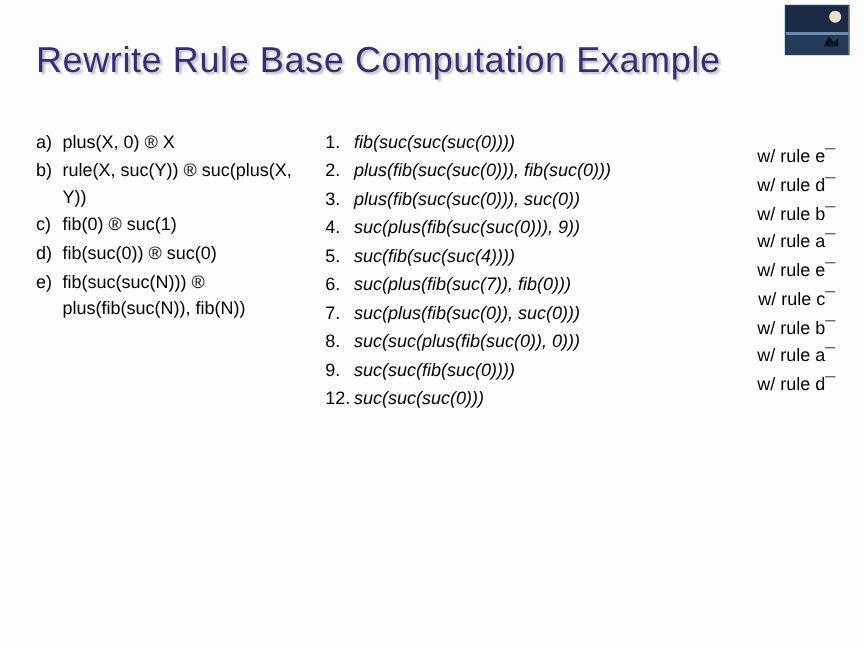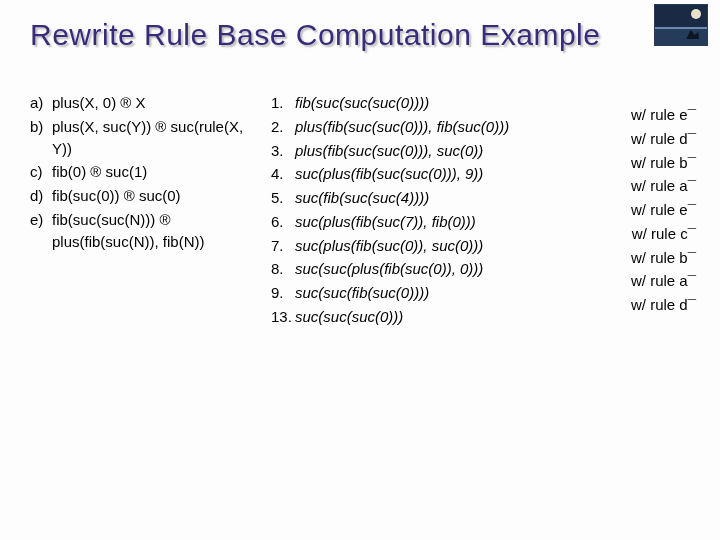--- a/index.html
+++ b/index.html
@@ -17,21 +17,21 @@
     width: 720px;
     height: 540px;
     box-sizing: border-box;
     padding: 18px 24px 0 30px;
   }
   .title {
     font-size: 30px;
     font-weight: 400;
     color: #3a2a7a;
     text-shadow: 2px 2px 2px #bbb;
-    margin: 0 0 40px 0;
+    margin: 16px 0 40px 0;
     letter-spacing: 0.5px;
   }
   .columns {
     display: flex;
     flex-direction: row;
     align-items: flex-start;
   }
   .rules-col {
     width: 235px;
     font-size: 15px;
@@ -113,21 +113,21 @@
 
   <div class="columns">
 
     <div class="rules-col">
       <div class="row">
         <span class="lbl">a)</span>
         <span class="body">plus(X, 0) ® X</span>
       </div>
       <div class="row">
         <span class="lbl">b)</span>
-        <span class="body">plus(X, suc(Y)) ® suc(rule(X, Y))</span>
+        <span class="body">rule(X, suc(Y)) ® suc(plus(X, Y))</span>
       </div>
       <div class="row">
         <span class="lbl">c)</span>
         <span class="body">fib(0) ® suc(1)</span>
       </div>
       <div class="row">
         <span class="lbl">d)</span>
         <span class="body">fib(suc(0)) ® suc(0)</span>
       </div>
       <div class="row">
@@ -176,20 +176,20 @@
         <span class="num">8.</span>
         <span class="expr">suc(suc(plus(fib(suc(0)), 0)))</span>
         <span class="note">w/ rule a¯</span>
       </div>
       <div class="row">
         <span class="num">9.</span>
         <span class="expr">suc(suc(fib(suc(0))))</span>
         <span class="note">w/ rule d¯</span>
       </div>
       <div class="row">
-        <span class="num">13.</span>
+        <span class="num">12.</span>
         <span class="expr">suc(suc(suc(0)))</span>
         <span class="note"></span>
       </div>
     </div>
 
   </div>
 </div>
 
 </body></html>

